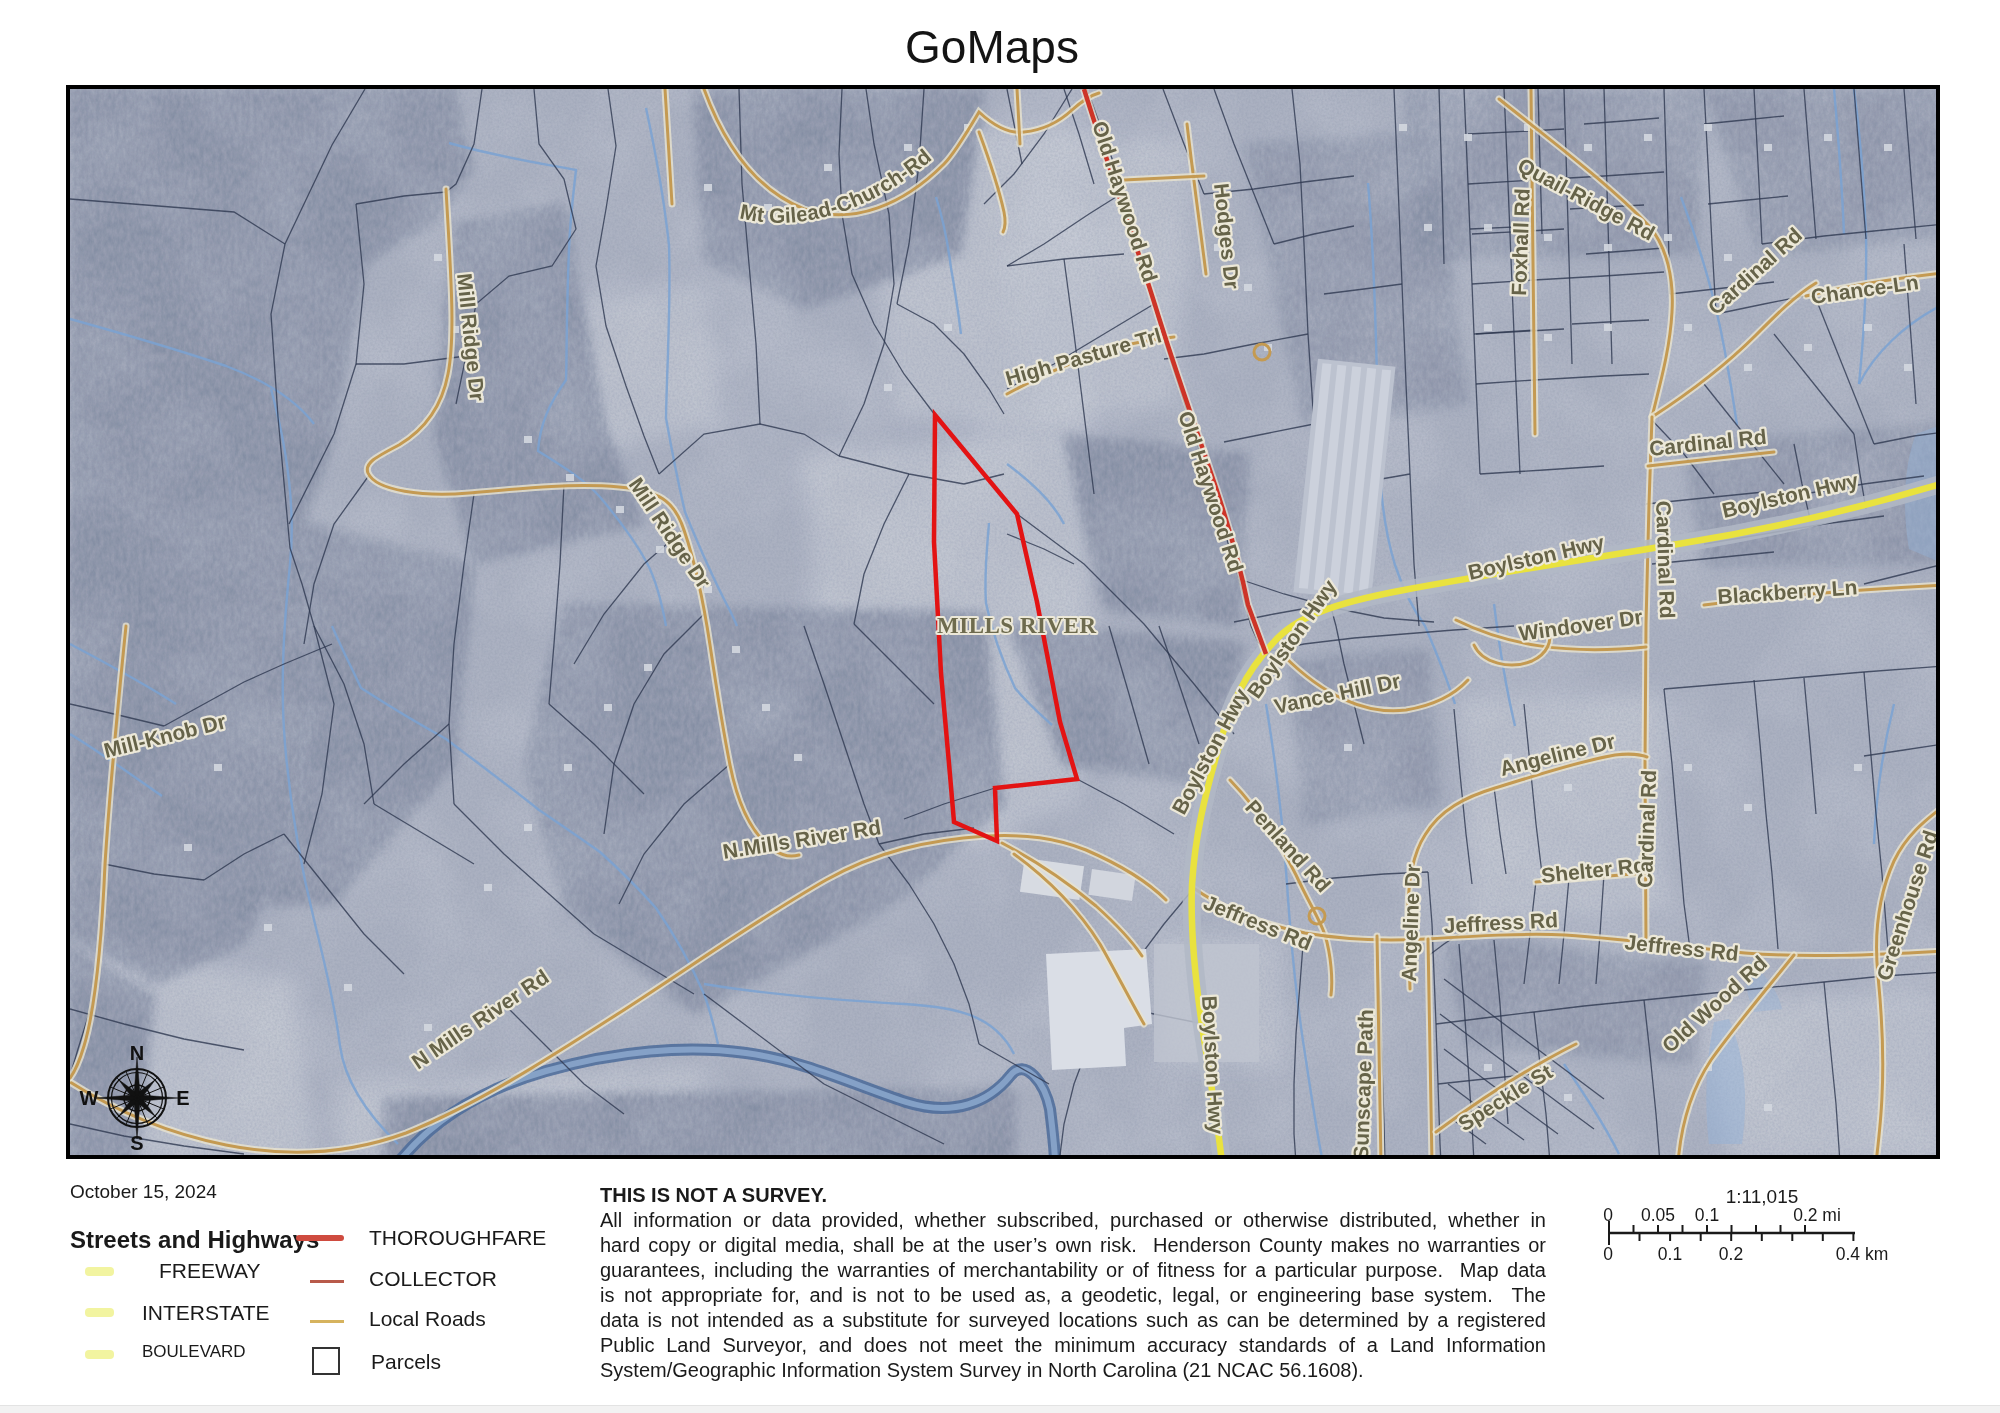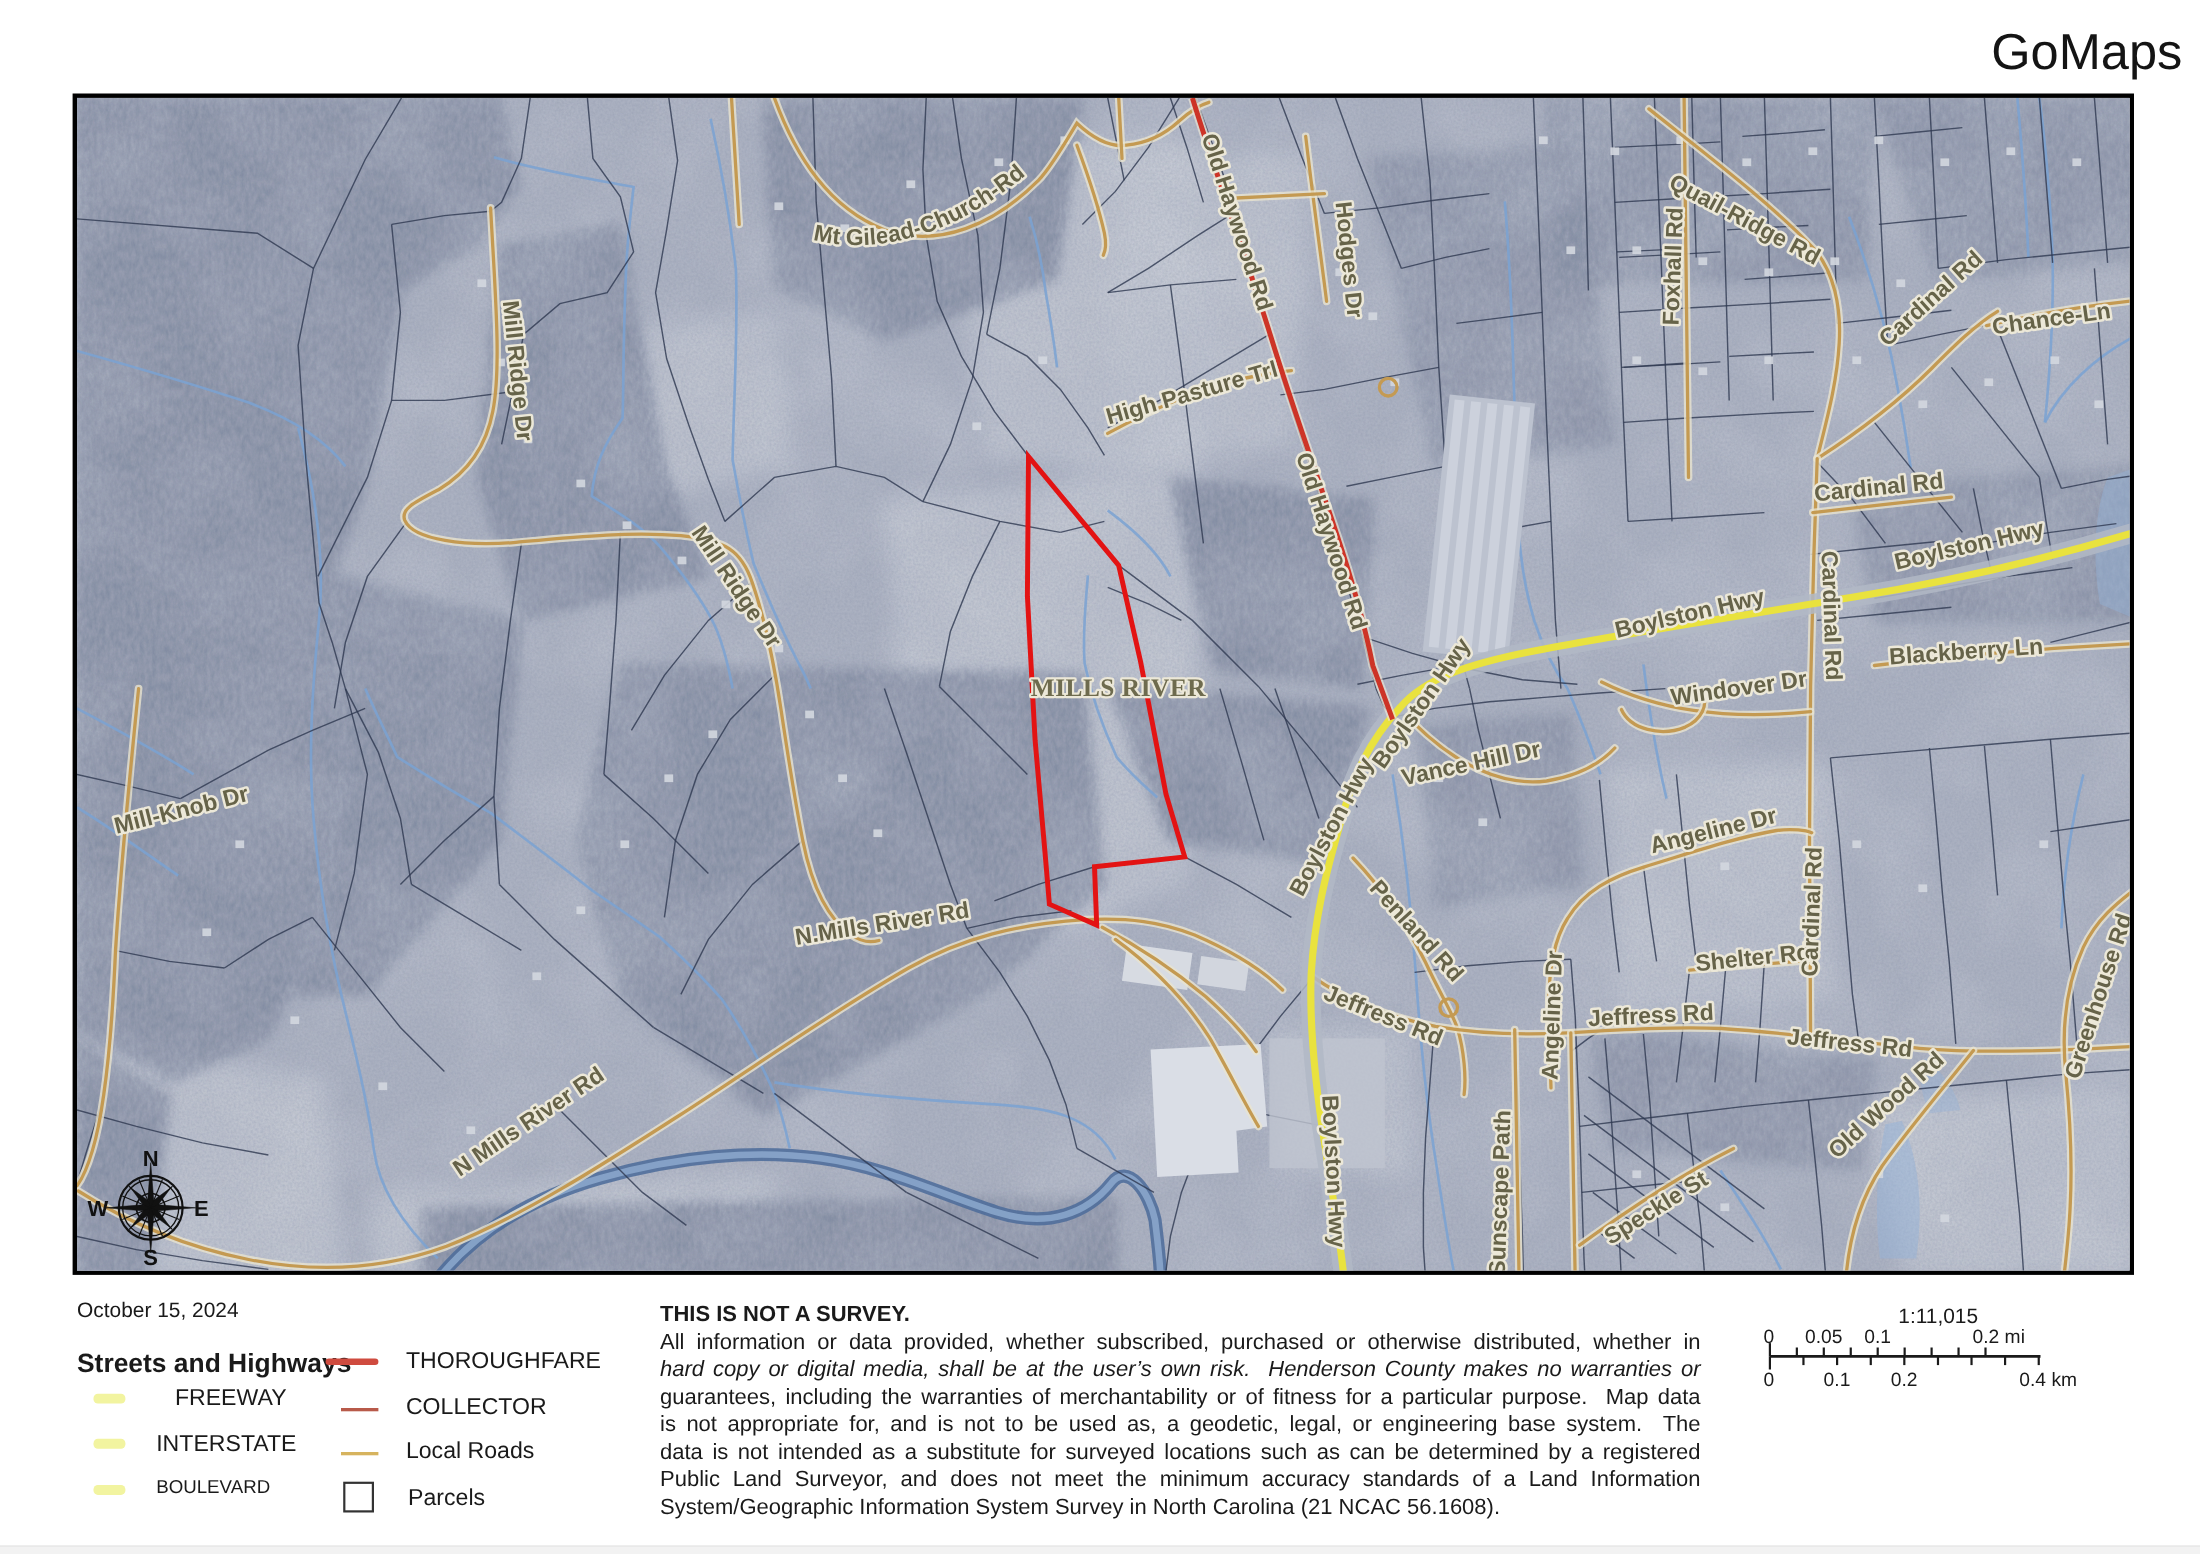--- a/index.html
+++ b/index.html
@@ -1,19 +1,19 @@
 <!DOCTYPE html>
 <html><head><meta charset="utf-8">
 <style>
   html,body {margin:0;padding:0;background:#fff;width:2000px;height:1413px;overflow:hidden;}
   body {font-family:'Liberation Sans',sans-serif;color:#1a1a1a;position:relative;}
   .abs {position:absolute;}
 </style></head>
 <body>
-<div class="abs" style="left:0;top:20px;width:1984px;text-align:right;font-size:46px;color:#141414;">GoMaps</div>
+<div class="abs" style="left:0;top:20px;width:1984px;text-align:center;font-size:46px;color:#141414;">GoMaps</div>
 <div class="abs" style="left:66px;top:85px;width:1874px;height:1074px;border:4px solid #000;box-sizing:border-box;overflow:hidden;filter:blur(0.4px);">
 <svg width="1874" height="1074" viewBox="66 85 1874 1074" xmlns="http://www.w3.org/2000/svg" style="display:block">
 <defs>
 <filter id="mottle" x="-5%" y="-5%" width="110%" height="110%">
  <feTurbulence type="fractalNoise" baseFrequency="0.010" numOctaves="4" seed="7"></feTurbulence>
  <feColorMatrix type="matrix" values="0 0 0 0 0.76  0 0 0 0 0.78  0 0 0 0 0.83  0.9 0 0 0 -0.32"></feColorMatrix>
 </filter>
 <filter id="mottled" x="-5%" y="-5%" width="110%" height="110%">
  <feTurbulence type="fractalNoise" baseFrequency="0.016" numOctaves="4" seed="19"></feTurbulence>
  <feColorMatrix type="matrix" values="0 0 0 0 0.50  0 0 0 0 0.53  0 0 0 0 0.62  0.9 0 0 0 -0.38"></feColorMatrix>
@@ -489,21 +489,21 @@
 <div class="abs" style="left:369px;top:1226px;font-size:21px;text-align:right;">THOROUGHFARE</div>
 <div class="abs" style="left:310px;top:1280px;width:34px;height:2.5px;background:#b85a4a;"></div>
 <div class="abs" style="left:369px;top:1267px;font-size:21px;">COLLECTOR</div>
 <div class="abs" style="left:310px;top:1320px;width:34px;height:2.5px;background:#d6b35e;"></div>
 <div class="abs" style="left:369px;top:1307px;font-size:21px;">Local Roads</div>
 <div class="abs" style="left:312px;top:1347px;width:24px;height:24px;border:2.5px solid #333;"></div>
 <div class="abs" style="left:371px;top:1350px;font-size:21px;">Parcels</div>
 <div class="abs" style="left:600px;top:1183px;width:946px;font-size:20px;line-height:25px;">
 <div style="font-weight:bold;">THIS IS NOT A SURVEY.</div>
 <div style="text-align:justify;text-align-last:justify;">All information or data provided, whether subscribed, purchased or otherwise distributed, whether in</div>
-<div style="text-align:justify;text-align-last:justify;font-style:italic;">hard copy or digital media, shall be at the user’s own risk.&nbsp; Henderson County makes no warranties or</div>
+<div style="text-align:justify;text-align-last:justify;">hard copy or digital media, shall be at the user’s own risk.&nbsp; Henderson County makes no warranties or</div>
 <div style="text-align:justify;text-align-last:justify;">guarantees, including the warranties of merchantability or of fitness for a particular purpose.&nbsp; Map data</div>
 <div style="text-align:justify;text-align-last:justify;">is not appropriate for, and is not to be used as, a geodetic, legal, or engineering base system.&nbsp; The</div>
 <div style="text-align:justify;text-align-last:justify;">data is not intended as a substitute for surveyed locations such as can be determined by a registered</div>
 <div style="text-align:justify;text-align-last:justify;">Public Land Surveyor, and does not meet the minimum accuracy standards of a Land Information</div>
 <div>System/Geographic Information System Survey in North Carolina (21 NCAC 56.1608).</div>
 </div>
 <div class="abs" style="left:1580px;top:1180px;">
     <svg width="380" height="100" viewBox="1580 1180 380 100" xmlns="http://www.w3.org/2000/svg" style="display:block">
 <text x="1762" y="1203" text-anchor="middle" style="font-family:'Liberation Sans',sans-serif;font-size:19px;fill:#1a1a1a">1:11,015</text>
 <text x="1608" y="1221" text-anchor="middle" style="font-family:'Liberation Sans',sans-serif;font-size:17.5px;fill:#1a1a1a">0</text>

